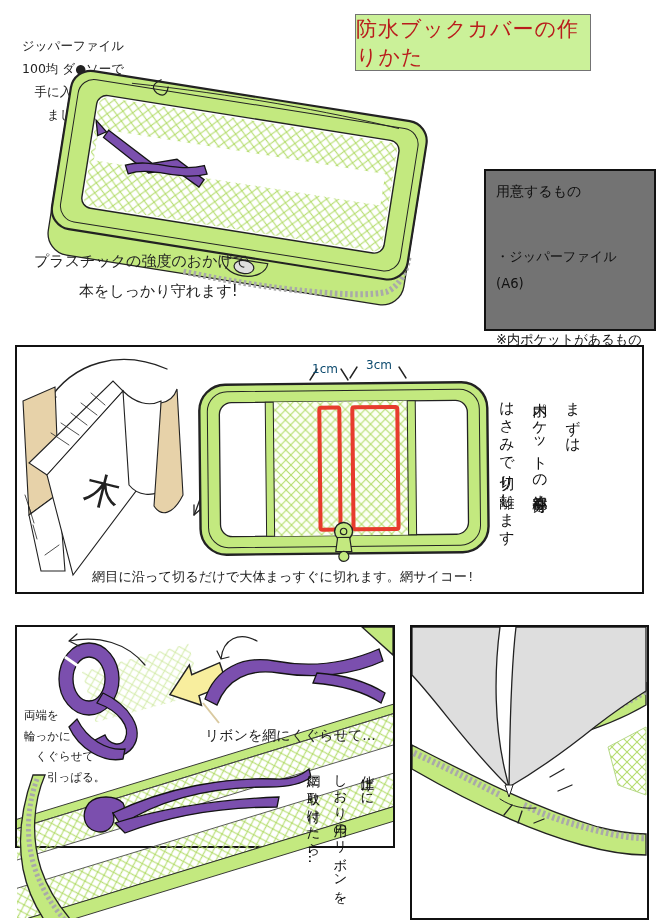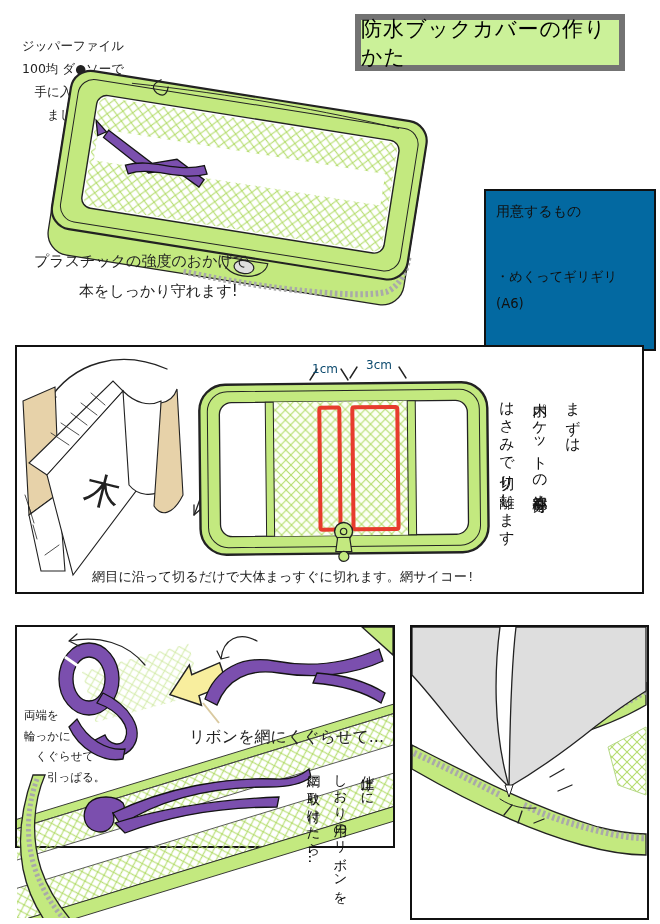--- a/index.html
+++ b/index.html
@@ -1,39 +1,39 @@
 <!DOCTYPE html>
 <html style="--green: #c3e97f; --green_light: #cbf199; --mesh: #b5dd6e; --purple: #7b4fae; --red: #e73b2d; --tan: #e7d2a9; --gray: #dedede; --zipper: #a9a9a9; --yellow: #f8ee9e;"><head>
 <meta charset="utf-8">
 <style>
   html,body{margin:0;padding:0;background:#fff;}
   body{width:660px;height:924px;position:relative;font-family:"DejaVu Sans",sans-serif;color:#1c1c1c;}
   .abs{position:absolute;}
   .hand{white-space:pre-line;color:#222;}
   .panel{position:absolute;border:2px solid #111;box-sizing:border-box;background:#fff;}
   .vtext{writing-mode:vertical-rl;text-orientation:mixed;white-space:pre-line;color:#111;}
-  #titlebox{left:355px;top:14px;width:270px;height:57px;border:6px solid #737373;background:var(--green_light);
+  #titlebox{left:355px;top:14px;width:236px;height:57px;border:1px solid #737373;background:var(--green_light);
     box-sizing:border-box;display:flex;align-items:center;justify-content:center;
-    font-size:21px;letter-spacing:1px;color:#000000;}
+    font-size:21px;letter-spacing:1px;color:#b91c1c;}
   #note-topleft{left:22px;top:34px;font-size:12.5px;line-height:1.85;}
   #illo-top{left:42px;top:52px;width:448px;height:256px;}
   #note-plastic{left:34px;top:246px;font-size:15px;line-height:2.0;}
   #materials{left:484px;top:169px;width:172px;height:162px;border:2px solid #111;box-sizing:border-box;
-    padding:12px 10px;background:#0369a1;margin-top:20px;}
+    padding:12px 10px;background:#737373;}
   #materials .mh{font-size:14px;color:#111;}
   #materials .mi{font-size:13.2px;line-height:2.1;margin-top:14px;color:#111;white-space:pre-line;}
   #panel1{left:15px;top:345px;width:629px;height:249px;}
   #panel2{left:15px;top:625px;width:380px;height:223px;}
   #panel3{left:410px;top:625px;width:239px;height:295px;}
   #cover-note{left:85px;top:4px;font-size:12px;line-height:1.7;}
   .dim{font-size:12px;color:#0c4a6e;}
   #v1{left:472px;top:44px;width:100px;height:200px;font-size:15px;line-height:2.2;letter-spacing:1px;}
   #caption1{left:75px;top:221px;font-size:13.2px;font-family:Liberation Mono, monospace;}
   #loop-note{left:7px;top:78px;font-size:11.5px;line-height:1.8;}
-  #thread-note{left:172px;top:100px;font-size:16px;}
+  #thread-note{left:188px;top:100px;font-size:14px;}
   #v2{left:280px;top:138px;width:84px;height:155px;font-size:13.5px;line-height:2.0;letter-spacing:1px;}
   #cut-note{left:76px;top:168px;font-size:11.5px;line-height:1.8;}
   
   .f-green{fill:var(--green);stroke:#222;stroke-width:1.3;}
   .f-purple{fill:var(--purple);stroke:#141414;stroke-width:1.3;}
   .f-tan{fill:var(--tan);stroke:#222;stroke-width:1.1;}
   .f-gray{fill:var(--gray);stroke:#222;stroke-width:1.3;}
   .f-white{fill:#fff;stroke:#222;stroke-width:1.1;}
   .f-yellow{fill:var(--yellow);stroke:#222;stroke-width:1.5;}
   .s-red{fill:none;stroke:var(--red);stroke-width:4;}
@@ -76,21 +76,22 @@
     <path class="s-ink" d="M60,6 C160,1 260,3 330,9" style="stroke-width:.9"></path>
   </g>
 </svg>
 
 <div class="abs hand" id="note-plastic">プラスチックの強度のおかげで
 　　　本をしっかり守れます!</div>
 
 <div class="abs" id="materials">
   <div class="mh">用意するもの</div>
   <div class="mi">
-    <div>・めくってギリギリ(A6)</div>
+    <div>・ジッパーファイル(A6)</div>
+    <div>※内ポケットがあるもの</div>
     <div>・リボン60cm</div>
     <div>・はさみ</div>
   </div>
 </div>
 
 <div class="panel" id="panel1">
   <svg class="abs" style="left:0;top:0" width="230" height="240" viewBox="0 0 230 240">
     <g class="s-ink" style="stroke-width:1.3">
       <path d="M150,22 C104,2 56,14 30,56"></path>
         <path d="M30,56 l-1,-10 M30,56 l9,-6"></path>

